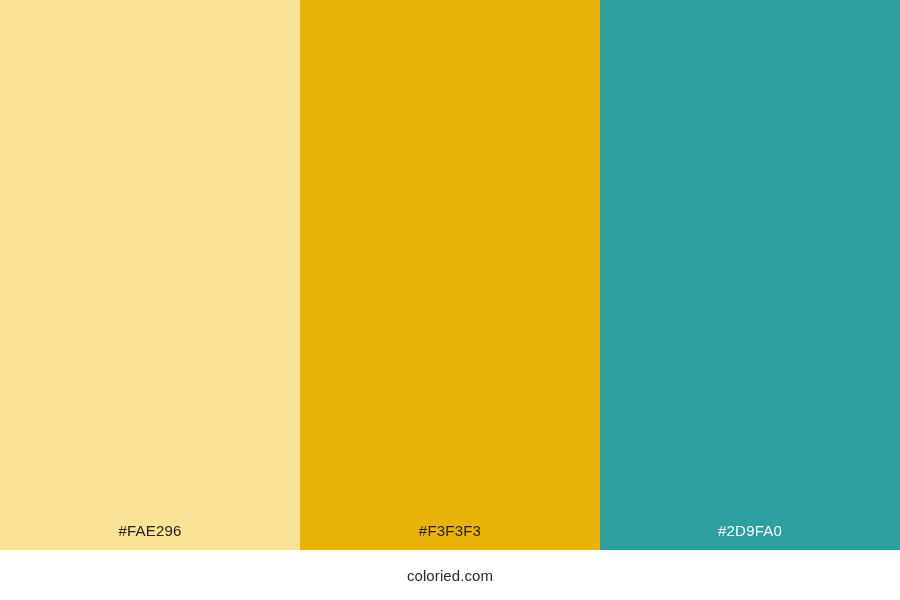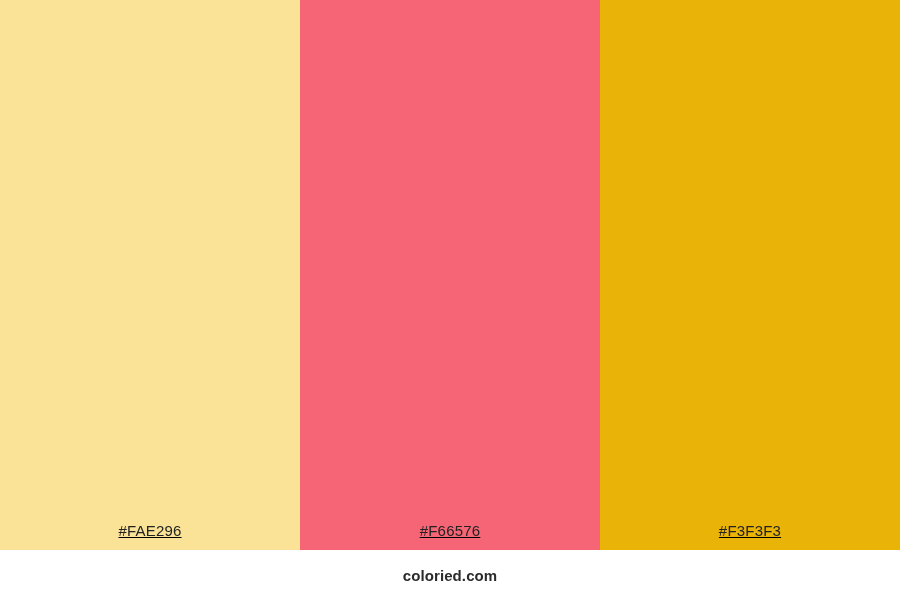--- a/index.html
+++ b/index.html
@@ -19,21 +19,20 @@
     display: flex;
     flex-direction: column;
     background: #ffffff;
   }
   .swatch-strip {
     width: 900px;
     height: 550px;
     display: flex;
     flex-direction: row;
     flex: 0 0 550px;
-    text-decoration: underline;
   }
   .swatch {
     flex: 1 1 180px;
     width: 180px;
     height: 550px;
     position: relative;
     display: flex;
     align-items: flex-end;
     justify-content: center;
     box-sizing: border-box;
@@ -53,46 +52,46 @@
     width: 900px;
     height: 50px;
     flex: 0 0 50px;
     background: #ffffff;
     display: flex;
     align-items: center;
     justify-content: center;
   }
   .footer-text {
     font-size: 15px;
-    font-weight: 700;
+    font-weight: 400;
     color: #2b2b2b;
     letter-spacing: 0.1px;
     line-height: 1;
   }
 </style>
 </head>
 <body>
 
 <div class="palette-page">
 
   <div class="swatch-strip">
 
     <div class="swatch" style="background:#FAE296;">
       <span class="swatch-label" style="color:#222222;">#FAE296</span>
     </div>
 
 
-    <div class="swatch" style="background:#F66576;">
-      <span class="swatch-label" style="color:#222222;">#F66576</span>
-    </div>
 
     <div class="swatch" style="background:#eab308;">
       <span class="swatch-label" style="color:#222222;">#F3F3F3</span>
     </div>
 
+    <div class="swatch" style="background:#2D9FA0;">
+      <span class="swatch-label" style="color:#FFFFFF;">#2D9FA0</span>
+    </div>
 
   </div>
 
   <div class="footer">
     <span class="footer-text">coloried.com</span>
   </div>
 
 </div>
 
 </body></html>

